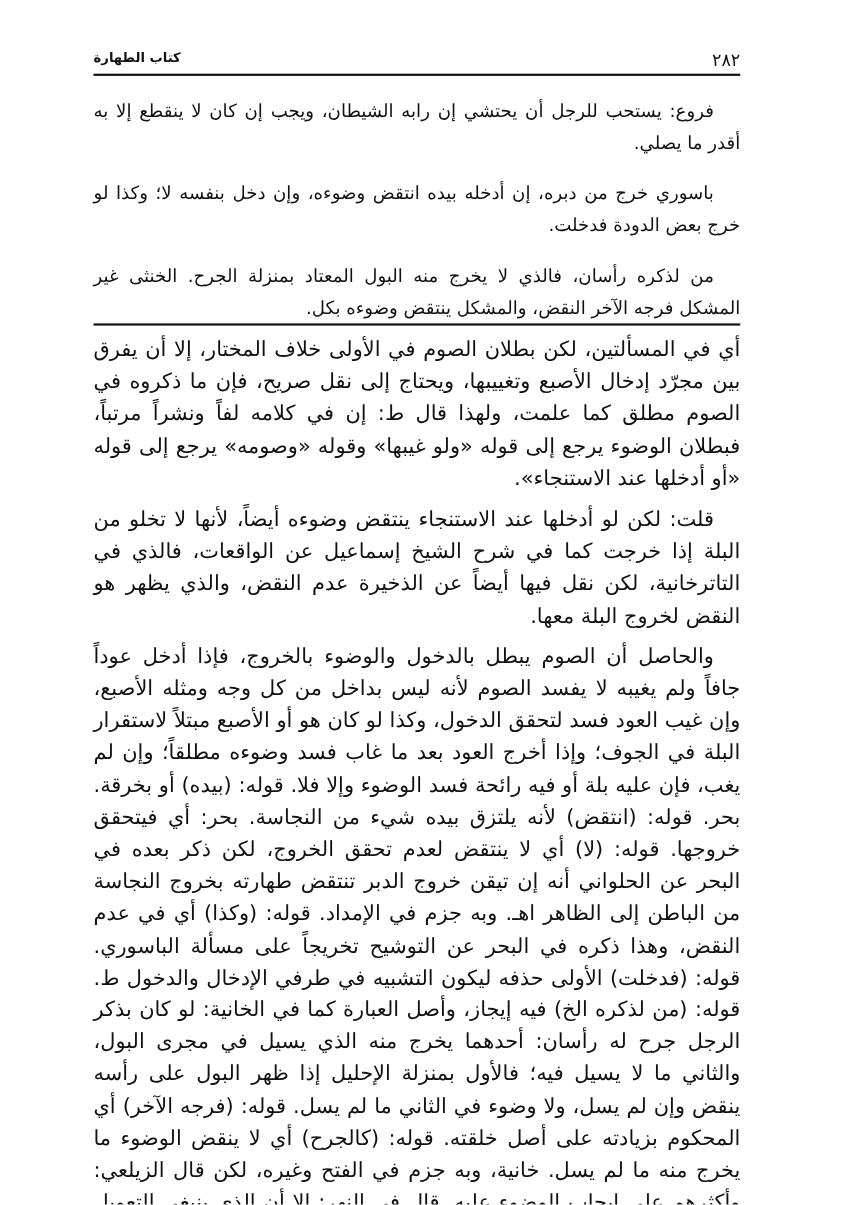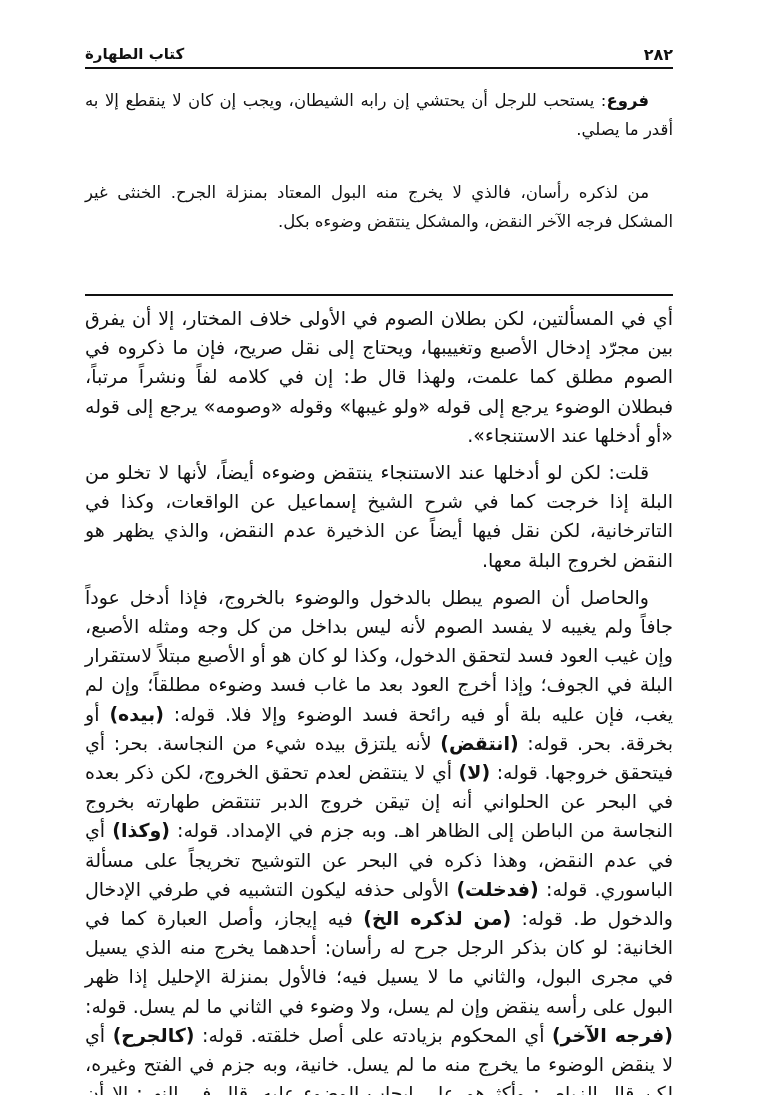--- a/index.html
+++ b/index.html
@@ -2,26 +2,26 @@
 <html><head>
 <meta charset="utf-8">
 <style>
   html, body { margin: 0; padding: 0; background: #ffffff; }
   body { width: 765px; height: 1095px; position: relative; overflow: hidden;
          font-family: "DejaVu Sans", sans-serif; color: #111; }
   .page { position: absolute; left: 85px; top: 0; width: 588px; direction: rtl; }
 
   .header { position: absolute; top: 43px; left: 0; width: 588px; height: 24px;
             border-bottom: 2px solid #111; }
-  .page-number { position: absolute; right: 0; top: 2px; font-size: 16px; font-weight: bold; }
-  .running-title { position: absolute; left: 0; top: 2px; font-size: 15px; font-weight: bold; }
+  .page-number { position: absolute; right: 0; top: 2px; font-size: 16px; font-weight: normal; }
+  .running-title { position: absolute; left: 0; top: 2px; font-size: 12px; font-weight: bold; }
 
   p { margin: 0; text-align: justify; text-align-last: right; font-size: 16.5px; line-height: 29px; }
   .ind { text-indent: 24px; }
-  .b { font-weight: bold; }
+  .b { font-weight: normal; }
 
   .top { position: absolute; top: 86px; left: 0; width: 588px; }
   .gap { height: 17px; }
   .gap-sm { height: 8px; }
 
   .divider { position: absolute; top: 294px; left: 0; width: 588px; border-top: 2px solid #111; }
 
   .notes { position: absolute; top: 304px; left: 0; width: 588px; }
   .notes p { font-size: 19px; line-height: 29.2px; }
 </style>
@@ -31,27 +31,28 @@
 <div class="page">
 
   <div class="header">
     <span class="page-number">٢٨٢</span>
     <span class="running-title">كتاب الطهارة</span>
   </div>
 
   <div class="top">
     <p class="ind"><span class="b">فروع</span><span>: يستحب للرجل أن يحتشي إن رابه الشيطان، ويجب إن كان لا ينقطع إلا به أقدر ما يصلي.</span></p>
     <div class="gap"></div>
+    <p class="ind">باسوري خرج من دبره، إن أدخله بيده انتقض وضوءه، وإن دخل بنفسه لا؛ وكذا لو خرج بعض الدودة فدخلت.</p>
     <div class="gap"></div>
     <p class="ind">من لذكره رأسان، فالذي لا يخرج منه البول المعتاد بمنزلة الجرح. الخنثى غير المشكل فرجه الآخر النقض، والمشكل ينتقض وضوءه بكل.</p>
   </div>
 
   <div class="divider"></div>
 
   <div class="notes">
     <p>أي في المسألتين، لكن بطلان الصوم في الأولى خلاف المختار، إلا أن يفرق بين مجرّد إدخال الأصبع وتغييبها، ويحتاج إلى نقل صريح، فإن ما ذكروه في الصوم مطلق كما علمت، ولهذا قال ط: إن في كلامه لفاً ونشراً مرتباً، فبطلان الوضوء يرجع إلى قوله «ولو غيبها» وقوله «وصومه» يرجع إلى قوله «أو أدخلها عند الاستنجاء».</p>
     <div class="gap-sm"></div>
-    <p class="ind">قلت: لكن لو أدخلها عند الاستنجاء ينتقض وضوءه أيضاً، لأنها لا تخلو من البلة إذا خرجت كما في شرح الشيخ إسماعيل عن الواقعات، وكذا في التاترخانية، لكن نقل فيها أيضاً عن الذخيرة عدم النقض، والذي يظهر هو النقض لخروج البلة معها.</p>
+    <p class="ind">قلت: لكن لو أدخلها عند الاستنجاء ينتقض وضوءه أيضاً، لأنها لا تخلو من البلة إذا خرجت كما في شرح الشيخ إسماعيل عن الواقعات، فالذي في التاترخانية، لكن نقل فيها أيضاً عن الذخيرة عدم النقض، والذي يظهر هو النقض لخروج البلة معها.</p>
     <div class="gap-sm"></div>
     <p class="ind"><span>والحاصل أن الصوم يبطل بالدخول والوضوء بالخروج، فإذا أدخل عوداً جافاً ولم يغيبه لا يفسد الصوم لأنه ليس بداخل من كل وجه ومثله الأصبع، وإن غيب العود فسد لتحقق الدخول، وكذا لو كان هو أو الأصبع مبتلاً لاستقرار البلة في الجوف؛ وإذا أخرج العود بعد ما غاب فسد وضوءه مطلقاً؛ وإن لم يغب، فإن عليه بلة أو فيه رائحة فسد الوضوء وإلا فلا. قوله: </span><span class="b">(بيده)</span><span> أو بخرقة. بحر. قوله: </span><span class="b">(انتقض)</span><span> لأنه يلتزق بيده شيء من النجاسة. بحر: أي فيتحقق خروجها. قوله: </span><span class="b">(لا)</span><span> أي لا ينتقض لعدم تحقق الخروج، لكن ذكر بعده في البحر عن الحلواني أنه إن تيقن خروج الدبر تنتقض طهارته بخروج النجاسة من الباطن إلى الظاهر اهـ. وبه جزم في الإمداد. قوله: </span><span class="b">(وكذا)</span><span> أي في عدم النقض، وهذا ذكره في البحر عن التوشيح تخريجاً على مسألة الباسوري. قوله: </span><span class="b">(فدخلت)</span><span> الأولى حذفه ليكون التشبيه في طرفي الإدخال والدخول ط. قوله: </span><span class="b">(من لذكره الخ)</span><span> فيه إيجاز، وأصل العبارة كما في الخانية: لو كان بذكر الرجل جرح له رأسان: أحدهما يخرج منه الذي يسيل في مجرى البول، والثاني ما لا يسيل فيه؛ فالأول بمنزلة الإحليل إذا ظهر البول على رأسه ينقض وإن لم يسل، ولا وضوء في الثاني ما لم يسل. قوله: </span><span class="b">(فرجه الآخر)</span><span> أي المحكوم بزيادته على أصل خلقته. قوله: </span><span class="b">(كالجرح)</span><span> أي لا ينقض الوضوء ما يخرج منه ما لم يسل. خانية، وبه جزم في الفتح وغيره، لكن قال الزيلعي: وأكثرهم على إيجاب الوضوء عليه. قال في النهر: إلا أن الذي ينبغي التعويل عليه هو الأول. قوله: </span><span class="b">(بكل)</span><span> أي بالخارج من كلّ بمجرد</span></p>
   </div>
 
 </div>
 
 </body></html>

